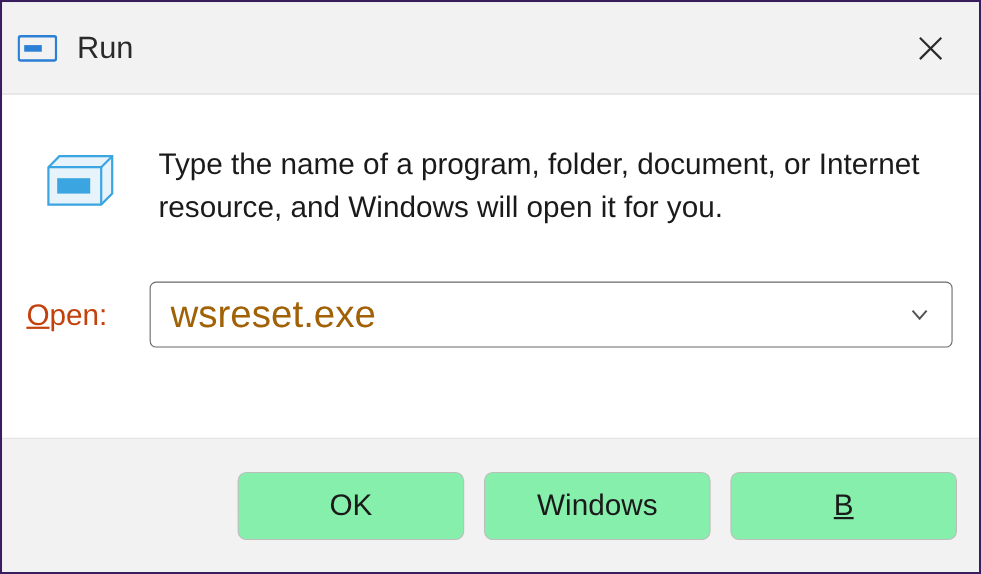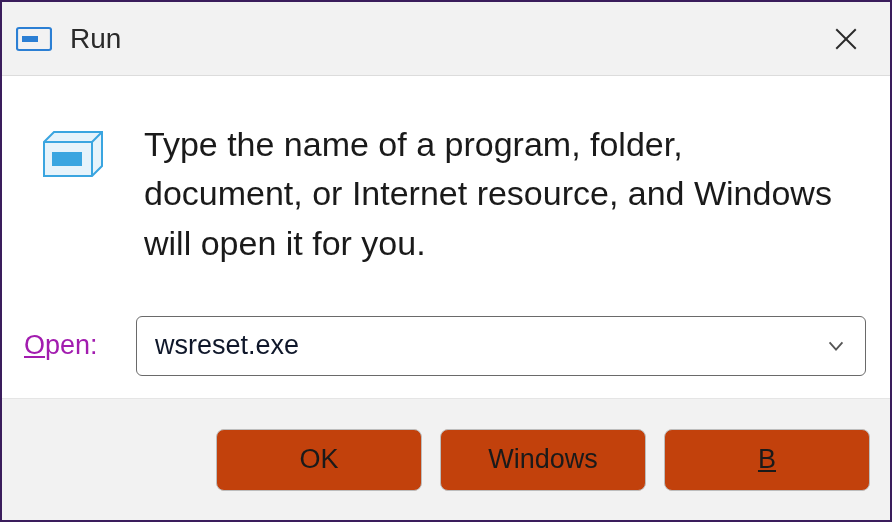--- a/index.html
+++ b/index.html
@@ -16,21 +16,21 @@
     }
     .dialog {
       width: 892px;
       height: 522px;
       border: 2px solid #3a1d5c;
       background: #fff;
       display: flex;
       flex-direction: column;
     }
     .titlebar {
-      height: 74px;
+      height: 84px;
       background: #f2f2f2;
       border-bottom: 1px solid #dcdcdc;
       display: flex;
       align-items: center;
       padding: 0 16px 0 14px;
       position: relative;
     }
     .titlebar-icon {
       width: 36px;
       height: 28px;
@@ -74,54 +74,54 @@
       margin-bottom: 48px;
     }
     .desc-icon {
       width: 68px;
       height: 56px;
       flex-shrink: 0;
       margin-top: 4px;
       margin-left: 20px;
     }
     .desc-text {
-      font-size: 34px;
+      font-size: 27px;
       line-height: 1.45;
       color: #1a1a1a;
       padding-right: 20px;
     }
     .open-row {
       display: flex;
       align-items: center;
       gap: 24px;
       padding-left: 2px;
     }
     .open-label {
       font-size: 27px;
-      color: #a21caf;
+      color: #c2410c;
       width: 88px;
     }
     .open-label .ul {
       text-decoration: underline;
     }
     .combo {
       flex: 1;
       height: 60px;
       border: 1.5px solid #6a6a6a;
       border-radius: 6px;
       display: flex;
       align-items: center;
       padding: 0 18px;
       background: #fff;
       margin-right: 4px;
     }
     .combo-input {
       flex: 1;
-      font-size: 27px;
-      color: #0f172a;
+      font-size: 35px;
+      color: #a16207;
       border: none;
       outline: none;
       background: transparent;
       font-family: inherit;
     }
     .combo-chevron {
       width: 22px;
       height: 22px;
       display: flex;
       align-items: center;
@@ -135,21 +135,21 @@
       align-items: center;
       justify-content: flex-end;
       padding-right: 20px;
       gap: 18px;
     }
     .btn {
       width: 206px;
       height: 62px;
       border: 1.5px solid #bdbdbd;
       border-radius: 8px;
-      background: #c2410c;
+      background: #86efac;
       font-size: 27px;
       color: #1a1a1a;
       display: flex;
       align-items: center;
       justify-content: center;
       cursor: pointer;
       font-family: inherit;
     }
     .btn .ul {
       text-decoration: underline;

